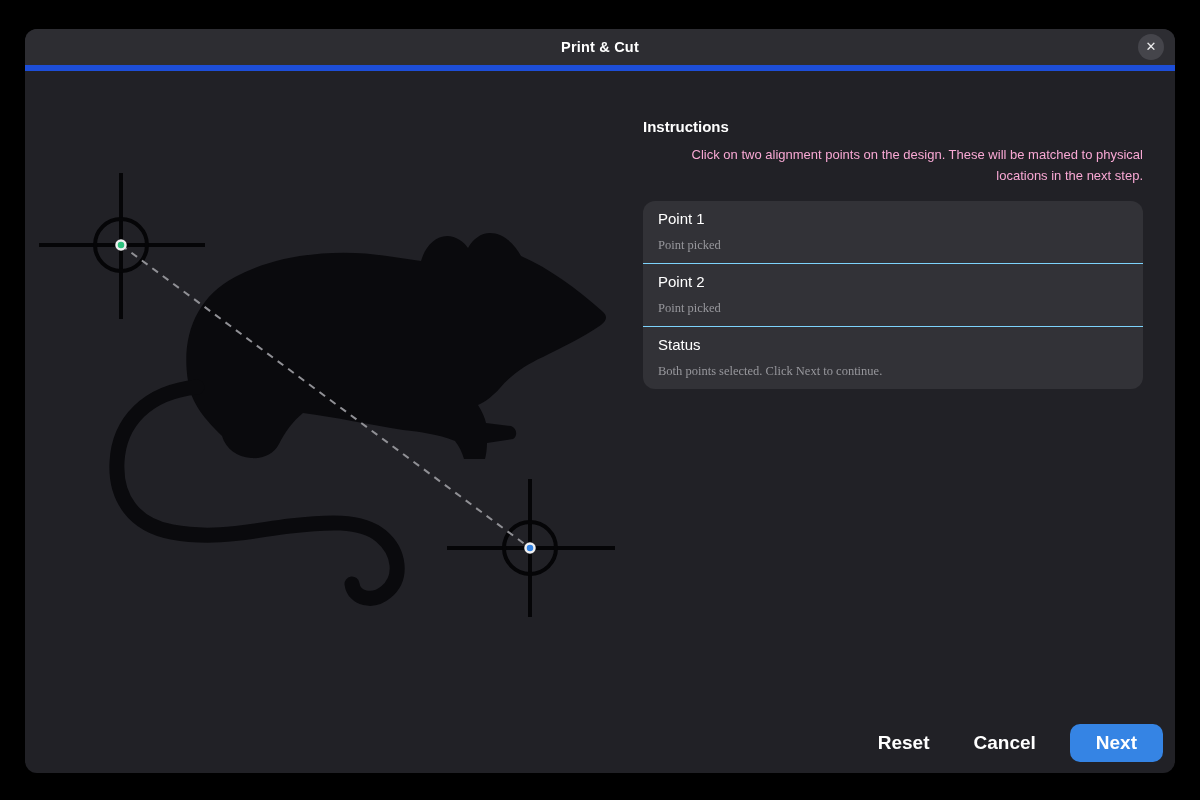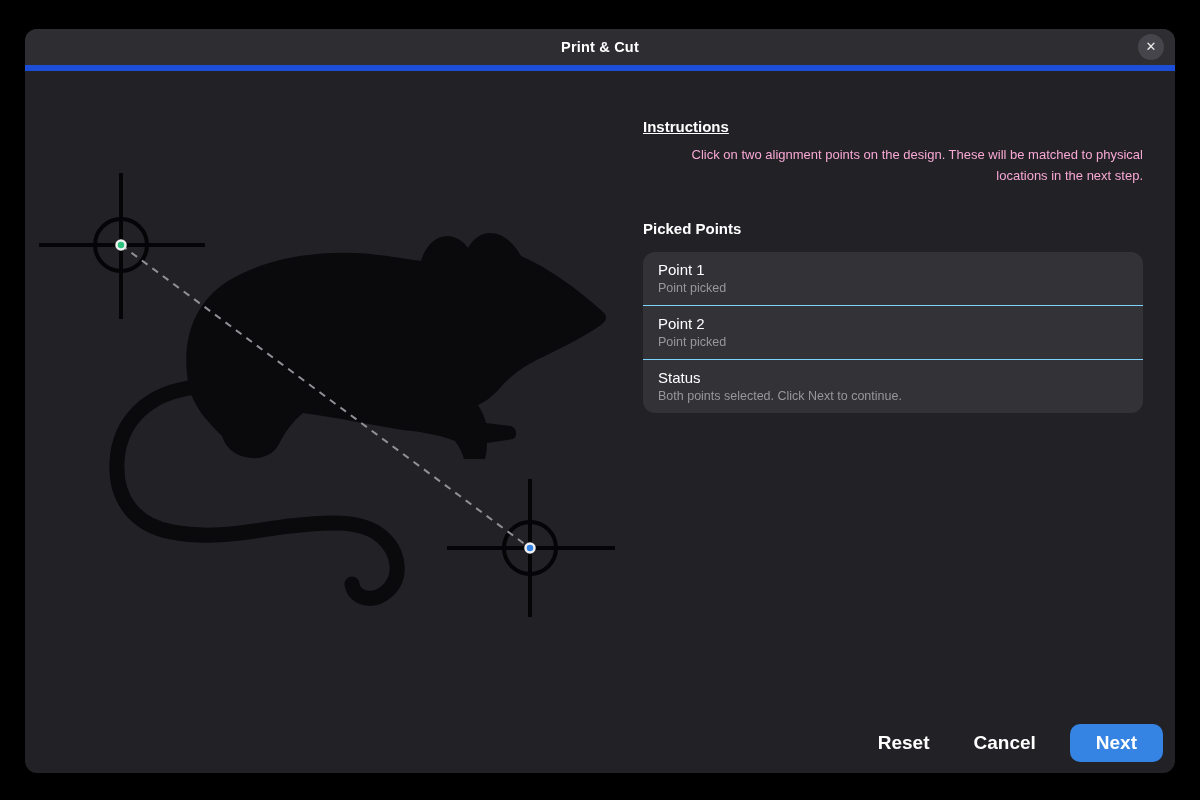--- a/index.html
+++ b/index.html
@@ -30,33 +30,33 @@
   
   .design-canvas {
     position:absolute; left:0; top:43px; width:630px; height:700px;
   }
 
   
   .side-panel {
     position:absolute; left:618px; top:43px; width:500px;
   }
   .section-heading { color:#ffffff; font-weight:bold; font-size:15px; }
-  .instructions-heading { margin-top:46px;text-decoration:underline; }
+  .instructions-heading { margin-top:46px; }
   .instructions-body {
     margin-top:9px; color:#f9a8d4; font-size:13px; line-height:21px;text-align:right;
   }
   .picked-heading { margin-top:34px; }
 
   .points-card {
     margin-top:15px; background:#323237; border-radius:12px; overflow:hidden;
   }
   .point-row { padding:9px 15px 10px 15px; }
   .point-row:not(:last-child) { border-bottom:1px solid #7dd3fc; }
   .point-title { color:#ffffff; font-size:15px; }
-  .point-subtitle { color:#97979c; font-size:12.5px; margin-top:3px; }
+  .point-subtitle { color:#97979c; font-size:12.5px; margin-top:11px;font-family:Liberation Serif, serif; }
 
   
   .footer {
     position:absolute; right:12px; bottom:11px;
     display:flex; align-items:center; gap:24px;
   }
   .btn {
     border:none; background:transparent; color:#ffffff;
     font-family:"Liberation Sans","DejaVu Sans",sans-serif;
     font-weight:bold; font-size:19px; padding:8px 10px; cursor:pointer;
@@ -132,21 +132,20 @@
     <line x1="96" y1="173" x2="505" y2="476" stroke="#909095" stroke-width="2" stroke-dasharray="7 6"></line>
 
     <circle cx="96" cy="173" r="4.5" fill="#2ec27e" stroke="#f0f0f0" stroke-width="2.5"></circle>
     <circle cx="505" cy="476" r="4.5" fill="#3584e4" stroke="#f0f0f0" stroke-width="2.5"></circle>
   </svg>
 
   <div class="side-panel">
     <div class="section-heading instructions-heading">Instructions</div>
     <div class="instructions-body">Click on two alignment points on the design. These will be matched to physical locations in the next step.</div>
 
-    <div class="section-heading picked-heading">Picked Points</div>
 
     <div class="points-card">
       <div class="point-row">
         <div class="point-title">Point 1</div>
         <div class="point-subtitle">Point picked</div>
       </div>
       <div class="point-row">
         <div class="point-title">Point 2</div>
         <div class="point-subtitle">Point picked</div>
       </div>

